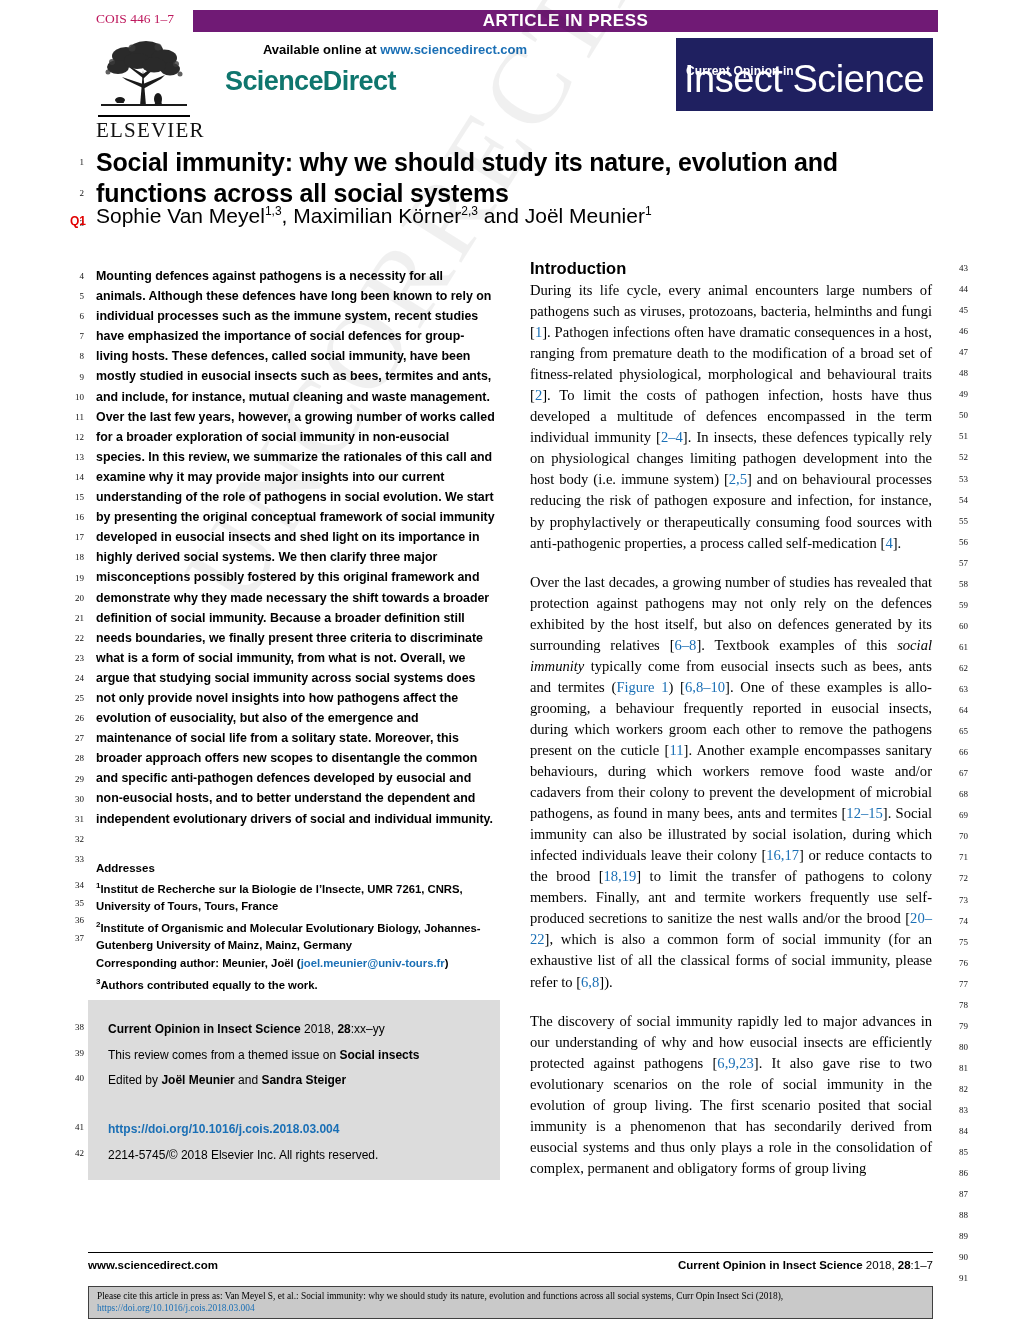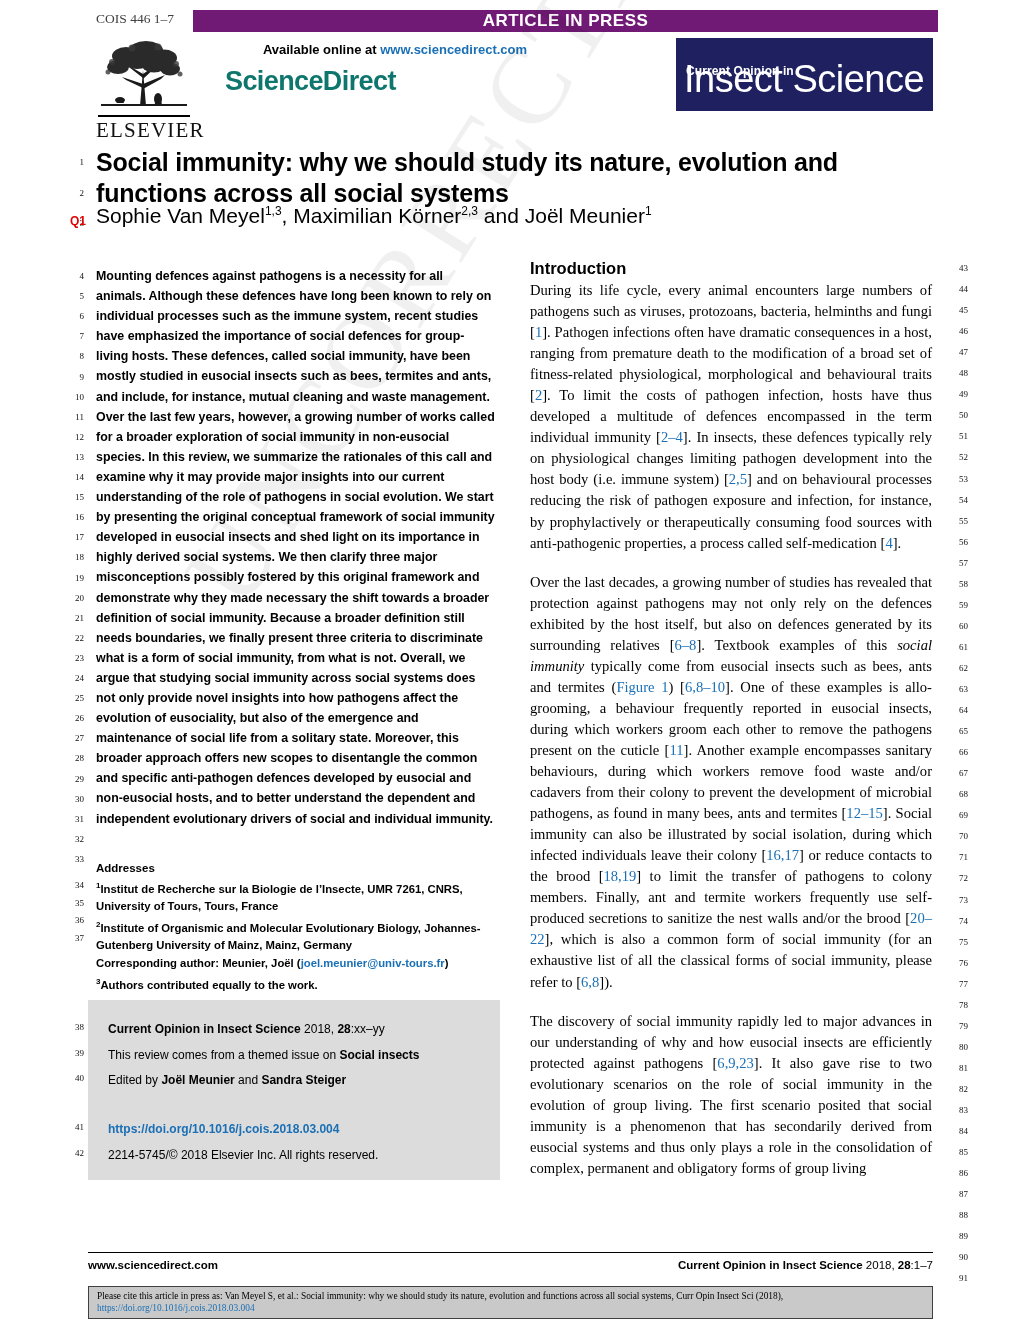--- a/index.html
+++ b/index.html
@@ -33,21 +33,21 @@
   
   .topband{position:absolute;left:193px;top:10px;width:745px;height:22px;background:#701a75;}
   .topband .aip{
     position:absolute;left:0;top:0;width:745px;height:22px;
     text-align:center;color:#ffffff;font-weight:bold;font-size:17px;
     letter-spacing:.5px;line-height:22px;
     font-family:"Liberation Sans",sans-serif;
   }
   .cois{
     position:absolute;left:96px;top:11px;
-    font-family:"Liberation Serif",serif;font-size:13.5px;color:#404040;
+    font-family:"Liberation Serif",serif;font-size:13.5px;color:#be185d;
   }
 
   
   .elsevier{position:absolute;left:96px;top:40px;width:100px;}
   .elsevier .tree{width:96px;height:74px;display:block;}
   .elsevier .rule{width:92px;height:1.5px;background:#000;margin:1px 0 1px 2px;}
   .elsevier .word{
     font-family:"Liberation Serif",serif;font-size:21px;letter-spacing:1.2px;
     text-align:left;width:96px;color:#111;
   }

